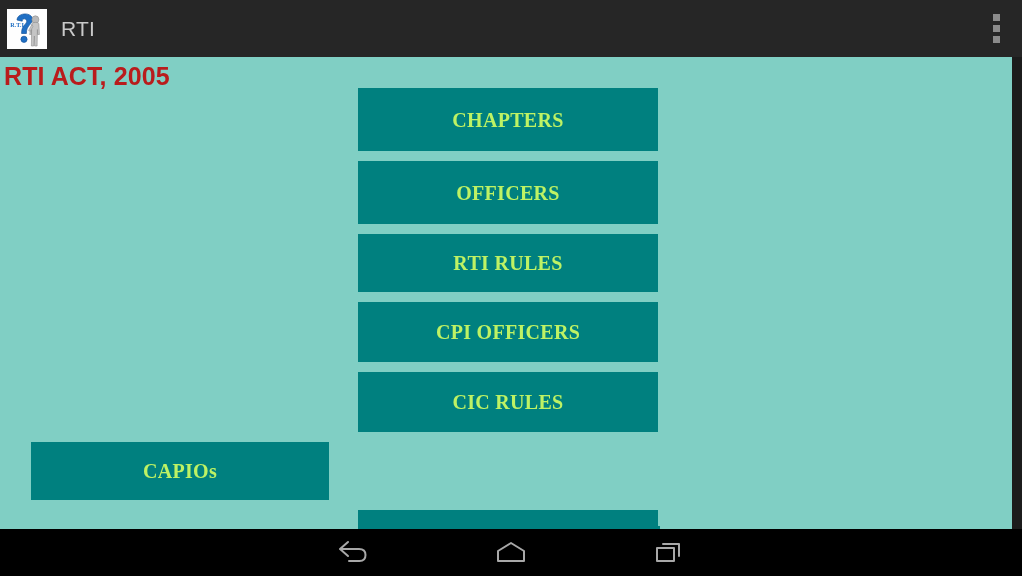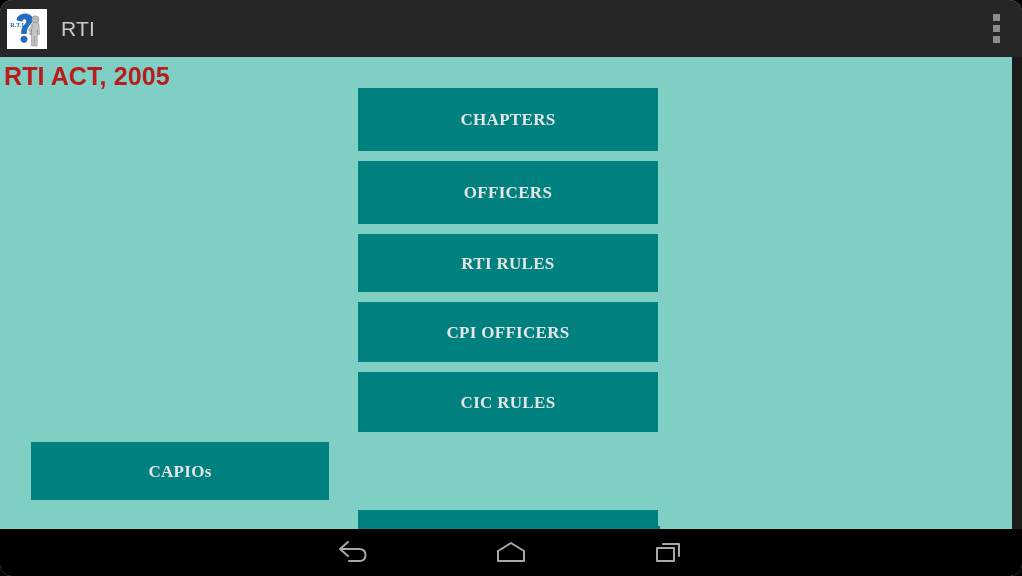--- a/index.html
+++ b/index.html
@@ -12,21 +12,20 @@
     background: #000;
     font-family: "Liberation Sans", sans-serif;
   }
 
   #screen {
     position: relative;
     width: 1022px;
     height: 576px;
     overflow: hidden;
     background: #80cfc4;
-    border-radius: 12px;
   }
 
   
   #action-bar {
     position: absolute;
     top: 0; left: 0;
     width: 1022px;
     height: 57px;
     background: #262626;
     display: flex;
@@ -96,24 +95,24 @@
     position: absolute;
     top: 31px;
     left: 0;
     width: 1012px;
   }
 
   .menu-button {
     display: block;
     background: #00807f;
     border: none;
-    color: #e5e5e5;
+    color: #bef264;
     font-family: "Liberation Serif", serif;
     font-weight: bold;
-    font-size: 17px;
+    font-size: 20px;
     letter-spacing: .3px;
     text-align: center;
     cursor: pointer;
     padding: 0;
     margin: 0 auto 10px auto;
     line-height: 1;
   }
 
   .menu-button.w300 { width: 300px; }
   .menu-button.w298 { width: 298px; margin-left: 361px; }

